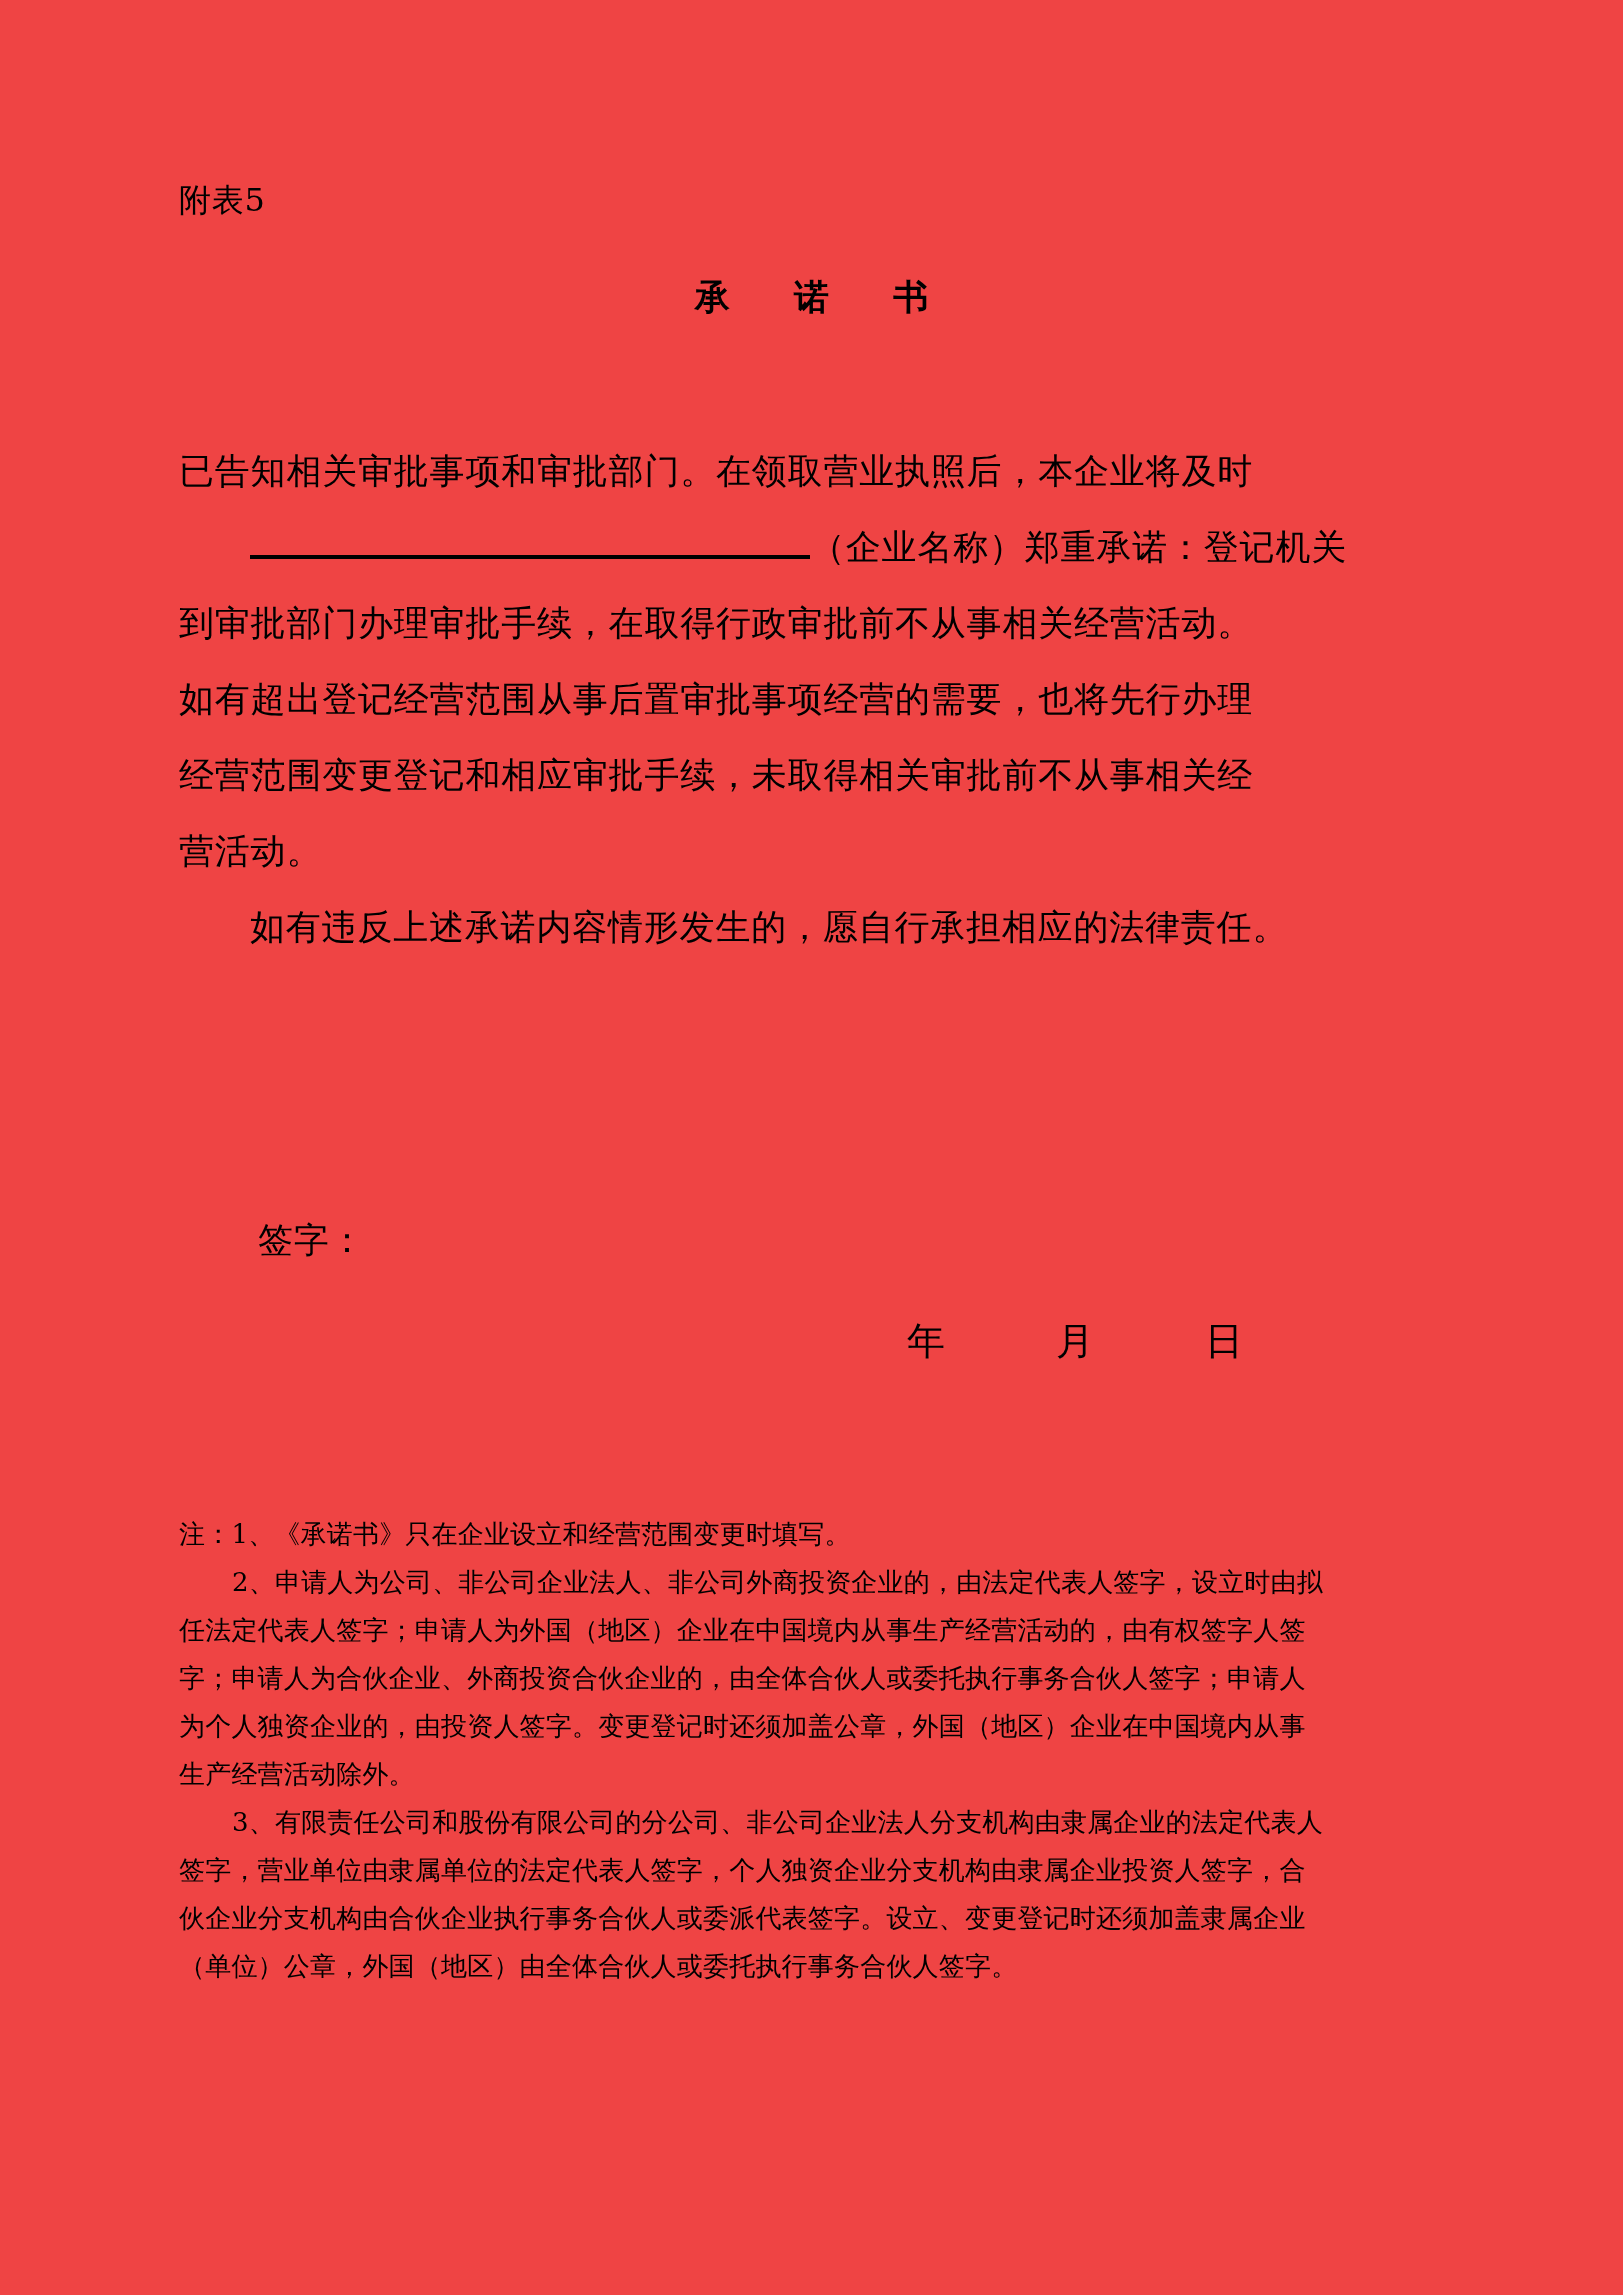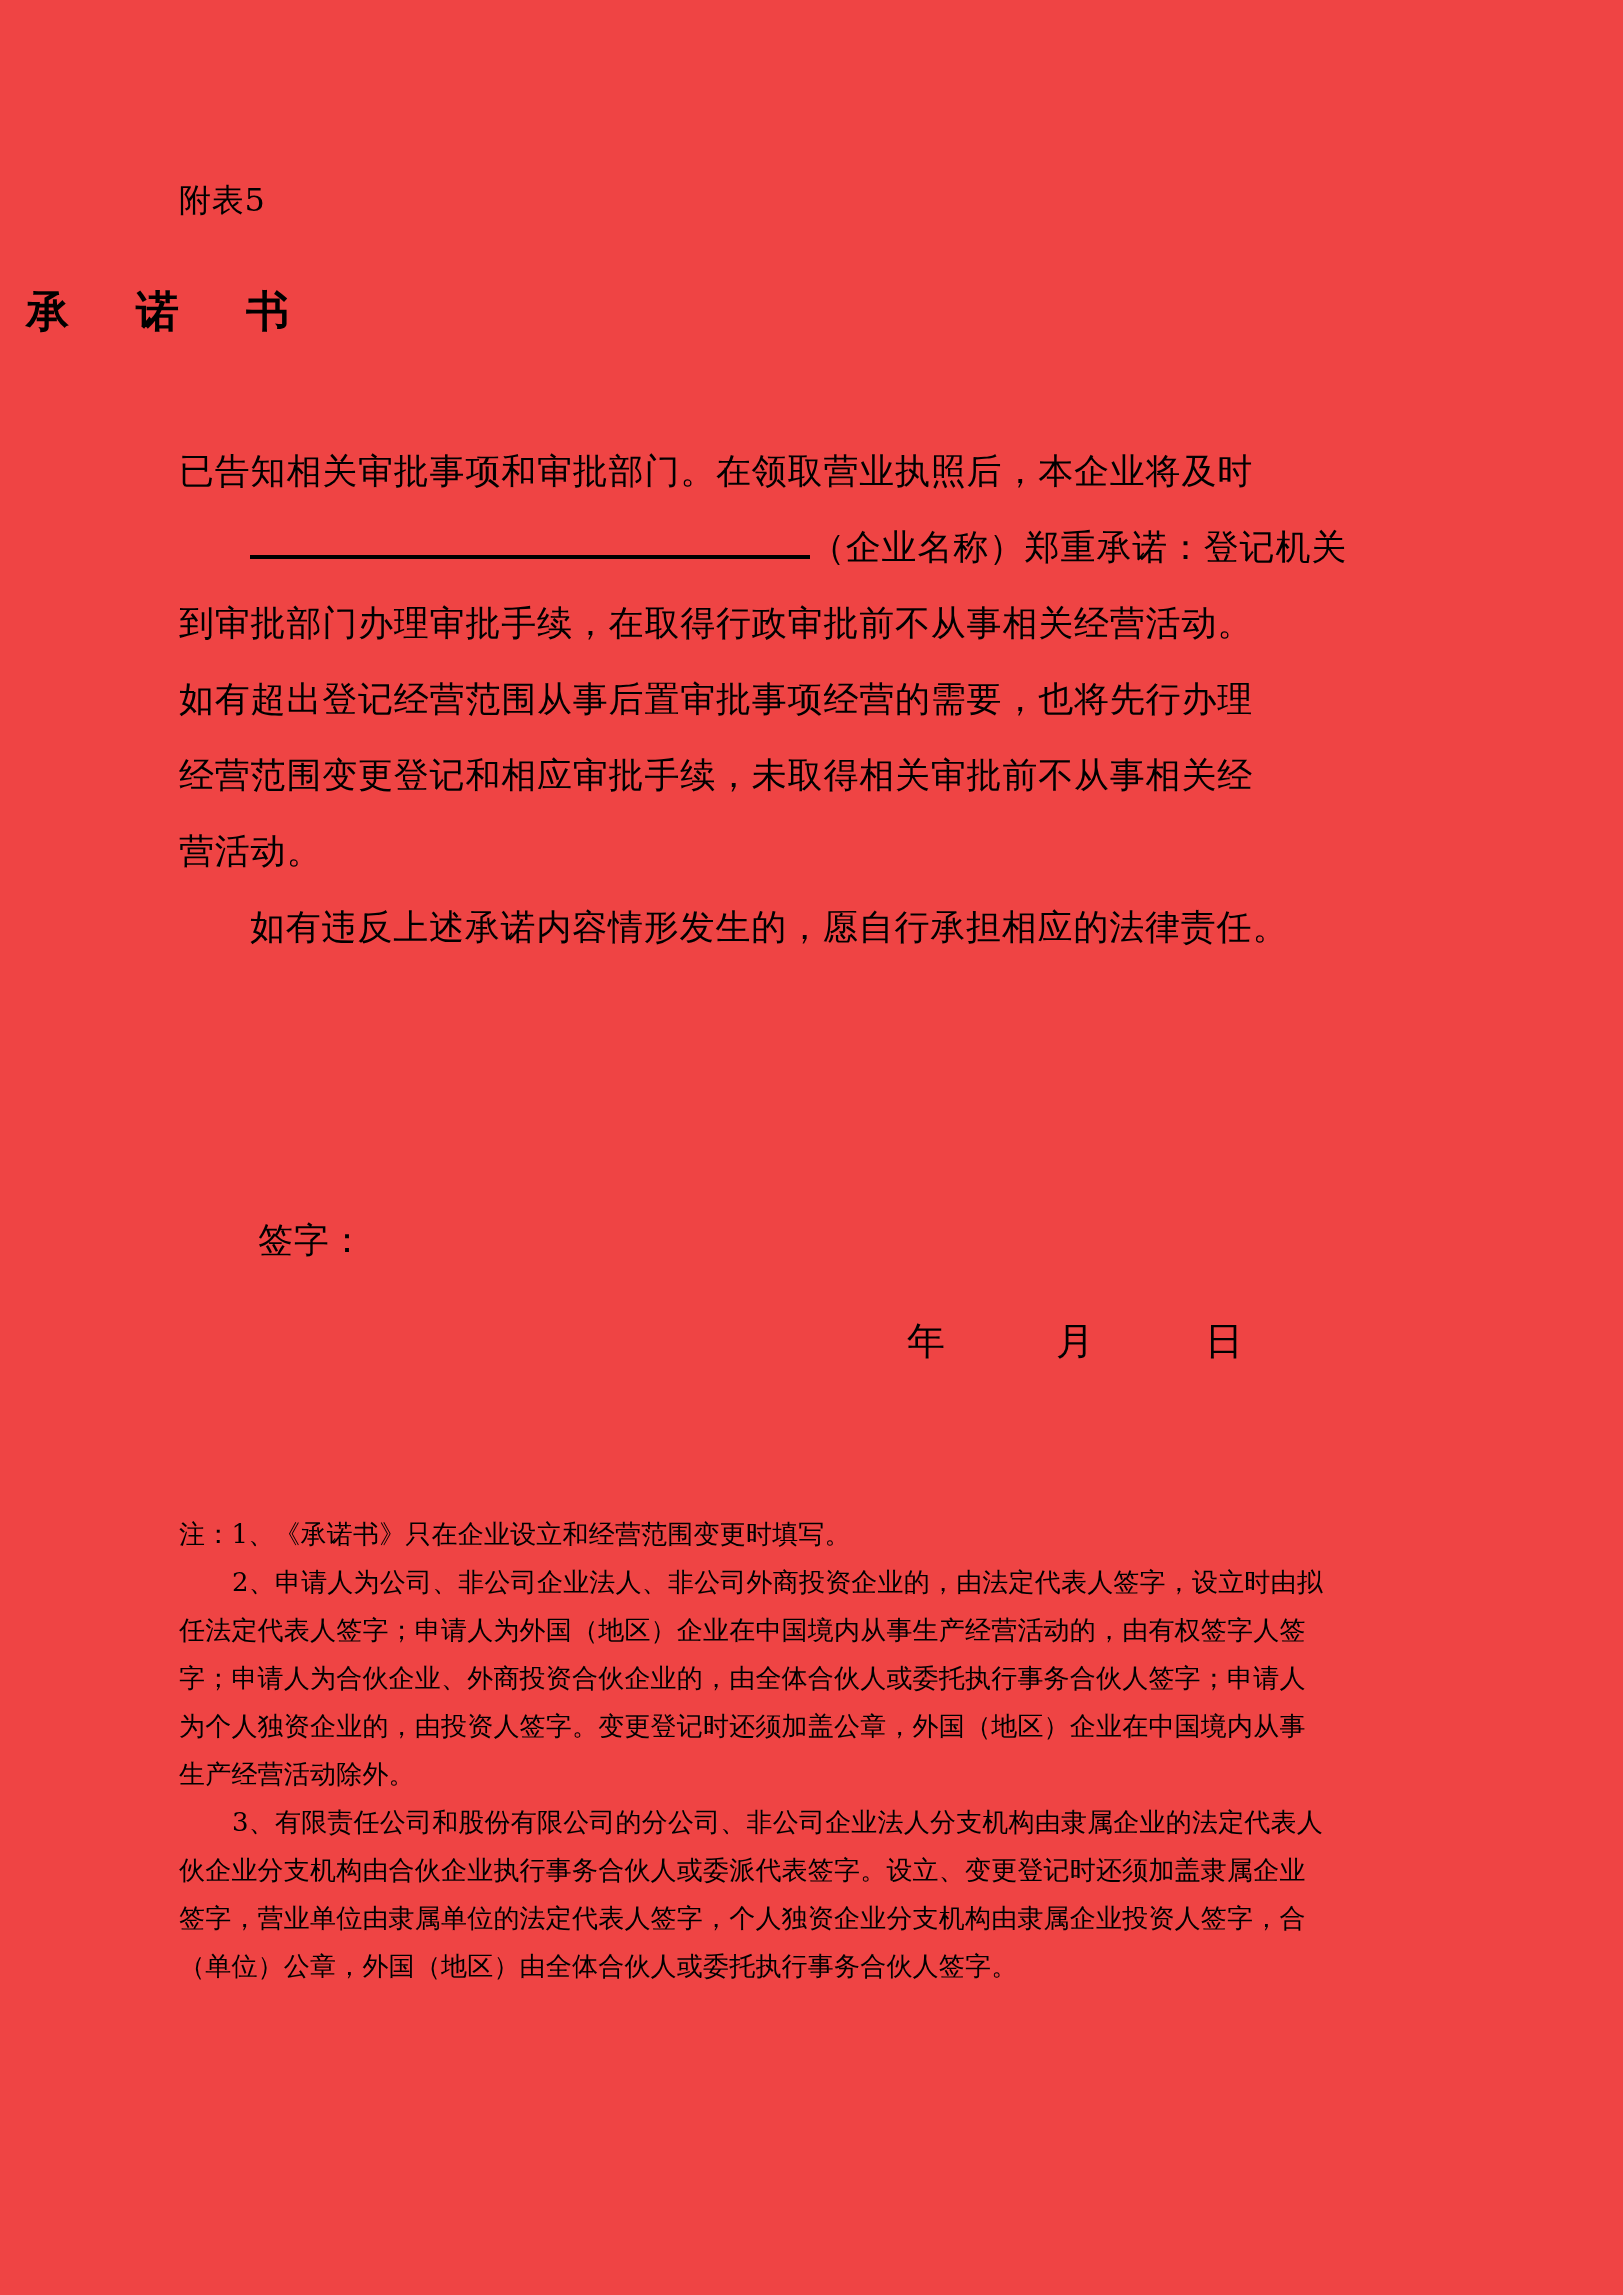--- a/index.html
+++ b/index.html
@@ -31,26 +31,26 @@
     letter-spacing: 0.7px;
     white-space: nowrap;
   }
 
   
   .doc-title {
     position: absolute;
     left: 0;
     top: 275px;
     width: 1623px;
-    font-size: 43px;
+    text-align: center;
+    font-size: 35px;
     font-weight: bold;
     letter-spacing: 26px;
     text-indent: 26px;
     line-height: 1.25;
-    margin-top: 10px;
   }
 
   
   .body-block {
     position: absolute;
     left: 179px;
     top: 433px;
     width: 1267px;
     font-size: 35px;
     line-height: 76px;
@@ -148,19 +148,19 @@
   <div class="notes">
     <div class="note-line">注：1、《承诺书》只在企业设立和经营范围变更时填写。</div>
 
     <div class="note-line indent2">2、申请人为公司、非公司企业法人、非公司外商投资企业的，由法定代表人签字，设立时由拟</div>
     <div class="note-line">任法定代表人签字；申请人为外国（地区）企业在中国境内从事生产经营活动的，由有权签字人签</div>
     <div class="note-line">字；申请人为合伙企业、外商投资合伙企业的，由全体合伙人或委托执行事务合伙人签字；申请人</div>
     <div class="note-line">为个人独资企业的，由投资人签字。变更登记时还须加盖公章，外国（地区）企业在中国境内从事</div>
     <div class="note-line">生产经营活动除外。</div>
 
     <div class="note-line indent2">3、有限责任公司和股份有限公司的分公司、非公司企业法人分支机构由隶属企业的法定代表人</div>
+    <div class="note-line">签字，营业单位由隶属单位的法定代表人签字，个人独资企业分支机构由隶属企业投资人签字，合</div>
     <div class="note-line">伙企业分支机构由合伙企业执行事务合伙人或委派代表签字。设立、变更登记时还须加盖隶属企业</div>
-    <div class="note-line">签字，营业单位由隶属单位的法定代表人签字，个人独资企业分支机构由隶属企业投资人签字，合</div>
     <div class="note-line">（单位）公章，外国（地区）由全体合伙人或委托执行事务合伙人签字。</div>
   </div>
 
 </div>
 
 
 </body></html>

